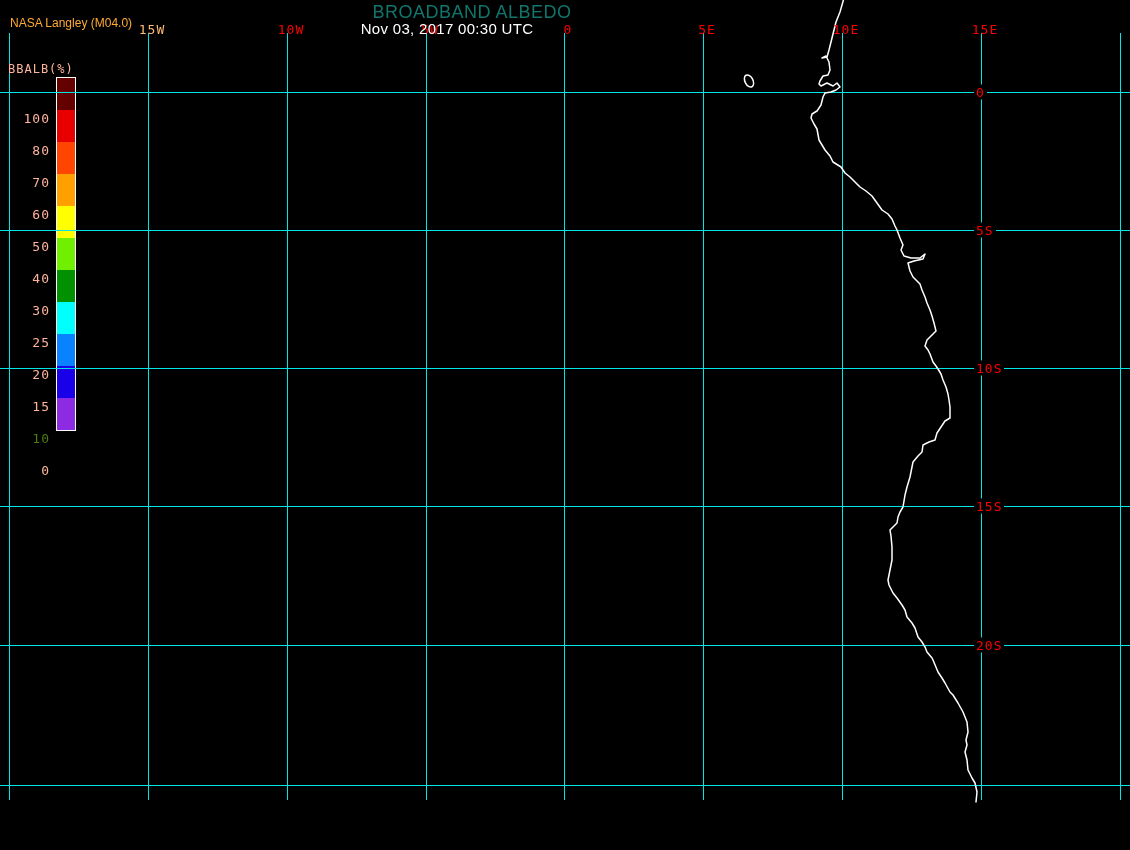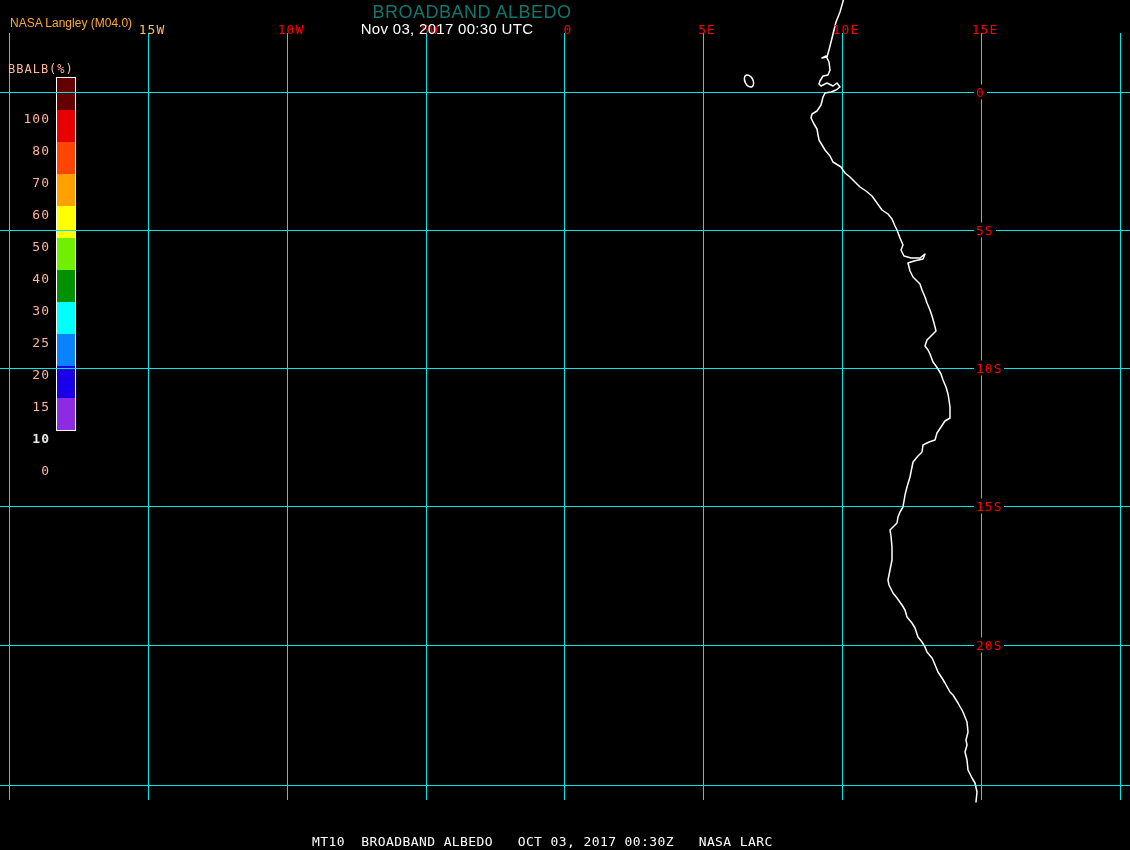--- a/index.html
+++ b/index.html
@@ -99,18 +99,17 @@
       <div class="cbar-tick" style="top: 71px; color: rgb(255, 180, 155);">100</div>
       <div class="cbar-tick" style="top: 103px; color: rgb(255, 180, 155);">80</div>
       <div class="cbar-tick" style="top: 135px; color: rgb(255, 180, 155);">70</div>
       <div class="cbar-tick" style="top: 167px; color: rgb(255, 180, 155);">60</div>
       <div class="cbar-tick" style="top: 199px; color: rgb(255, 180, 155);">50</div>
       <div class="cbar-tick" style="top: 231px; color: rgb(255, 180, 155);">40</div>
       <div class="cbar-tick" style="top: 263px; color: rgb(255, 180, 155);">30</div>
       <div class="cbar-tick" style="top: 295px; color: rgb(255, 180, 155);">25</div>
       <div class="cbar-tick" style="top: 327px; color: rgb(255, 180, 155);">20</div>
       <div class="cbar-tick" style="top: 359px; color: rgb(255, 180, 155);">15</div>
-      <div class="cbar-tick" style="top: 391px; color: #e5e5e5; font-weight: bold;">10</div>
+      <div class="cbar-tick" style="top: 391px; color: #4d7c0f;">10</div>
       <div class="cbar-tick" style="top: 423px; color: rgb(255, 180, 155);">0</div>
     </div>
 
-  <div id="caption">MT10  BROADBAND ALBEDO   OCT 03, 2017 00:30Z   NASA LARC</div>
 </div>
 
 </body></html>

